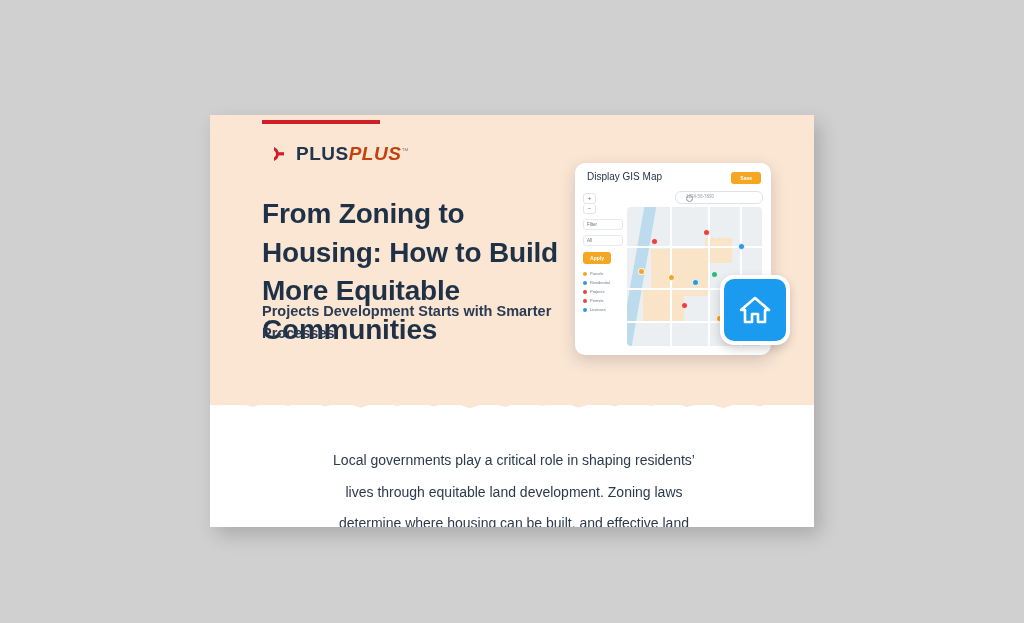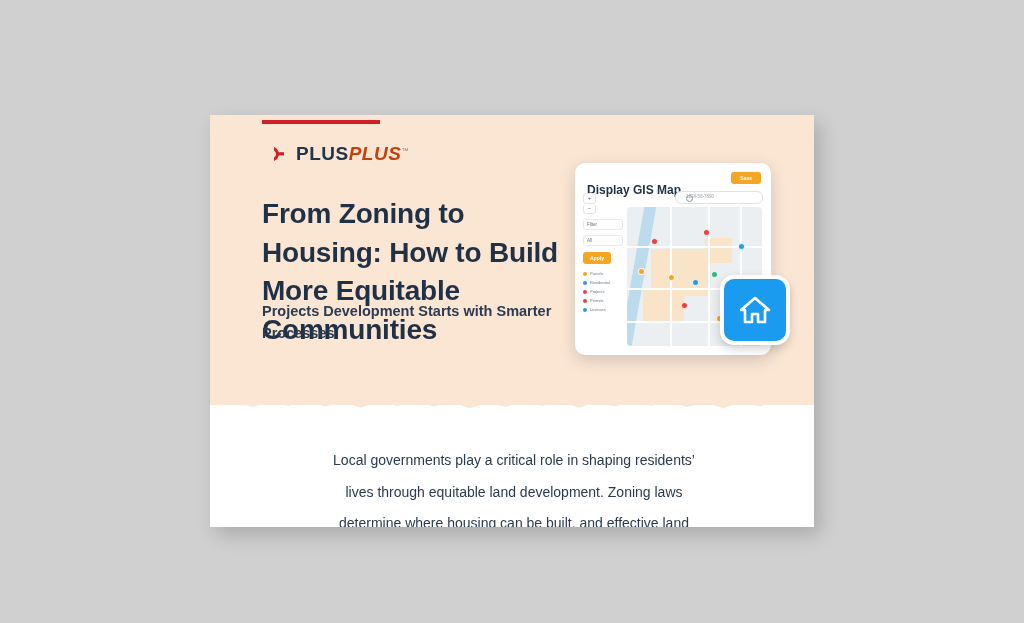--- a/index.html
+++ b/index.html
@@ -130,23 +130,23 @@
     width: 196px;
     height: 192px;
     background: #ffffff;
     border-radius: 10px;
     box-shadow: 0 5px 16px rgba(20,30,50,0.18);
     overflow: hidden;
   }
   .mock-title {
     position: absolute;
     left: 12px;
-    top: 20px;
-    font-size: 12px;
-    font-weight: bold;
+    top: 8px;
+    font-size: 10px;
+    font-weight: normal;
     color: #223349;
   }
   .mock-btn {
     position: absolute;
     right: 10px;
     top: 9px;
     background: #f5a623;
     color: #fff;
     font-size: 5px;
     border-radius: 3px;

